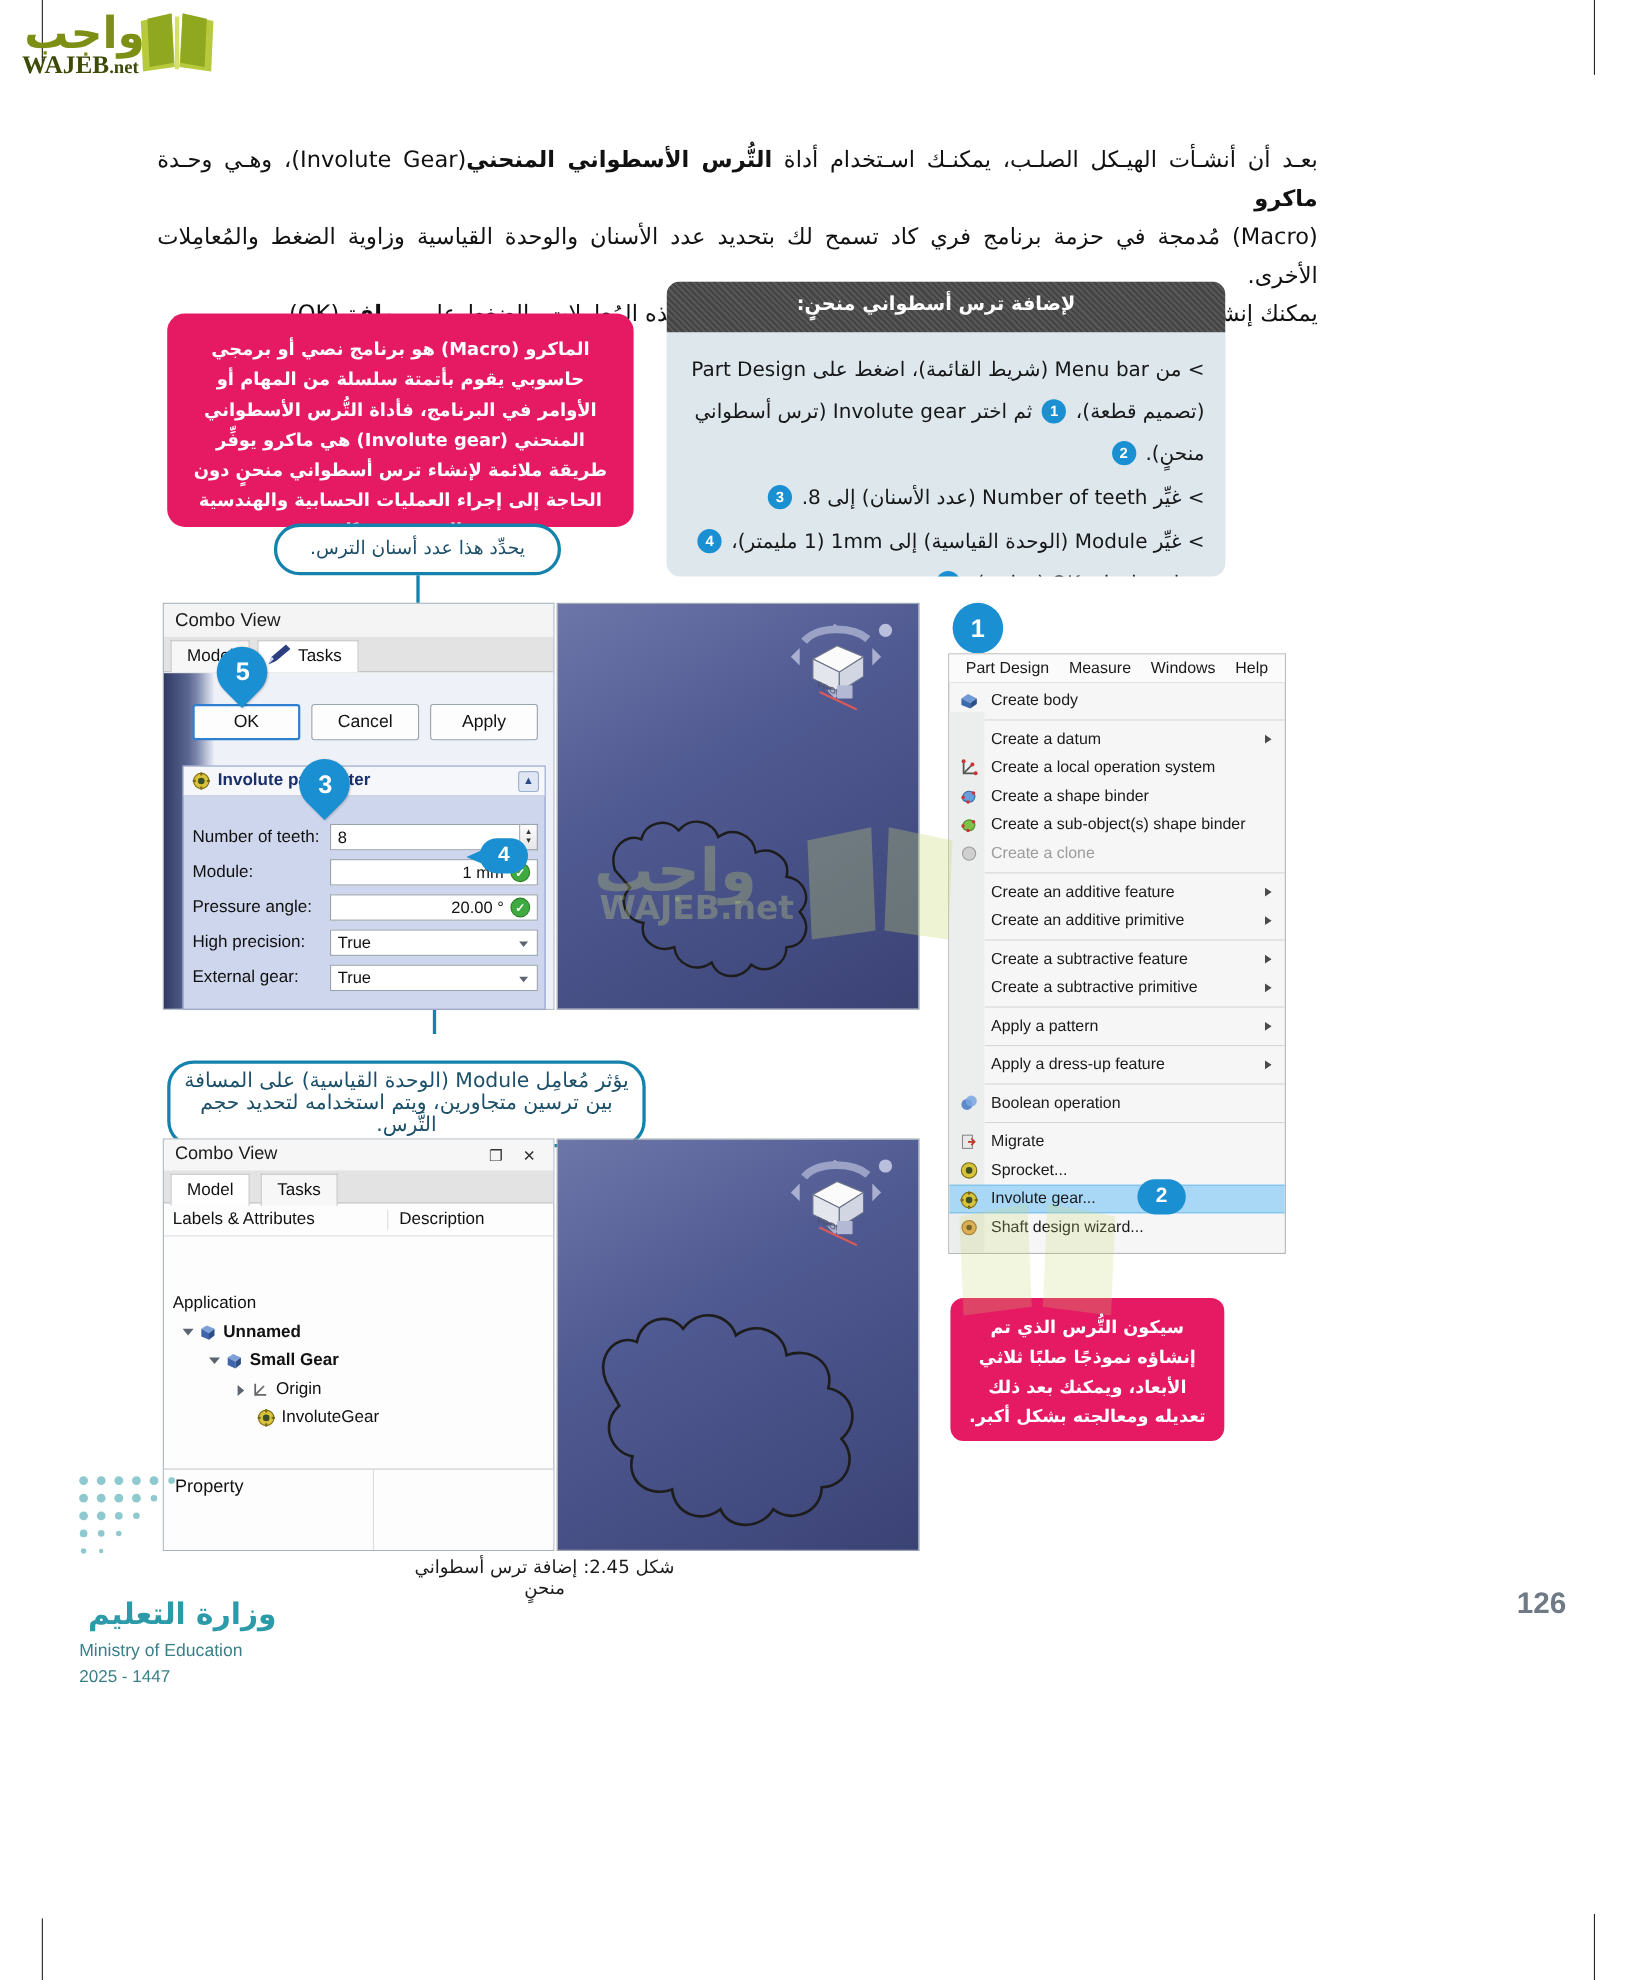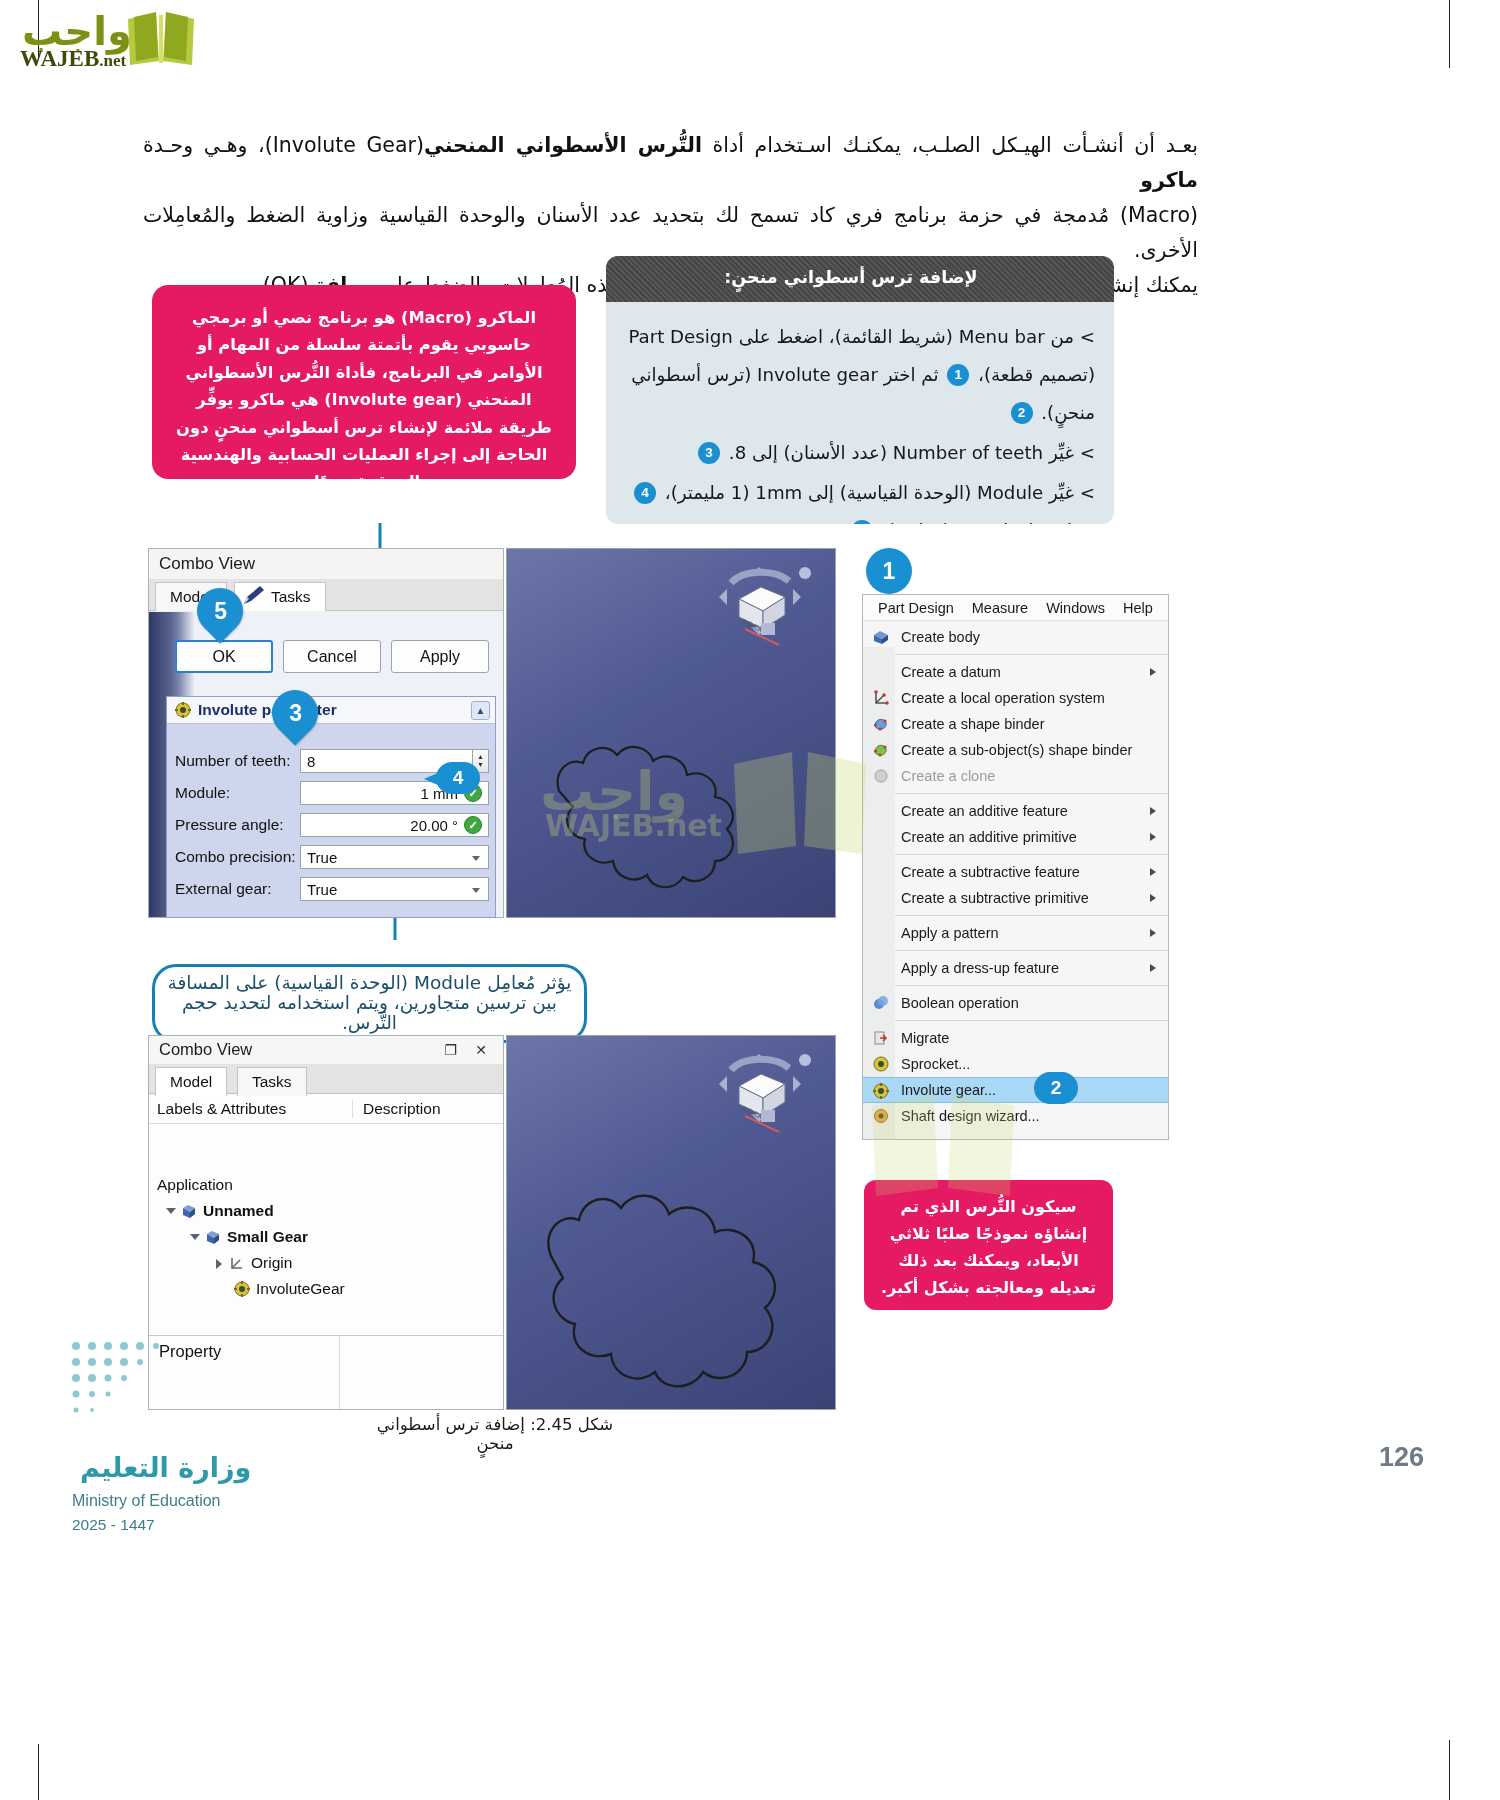--- a/index.html
+++ b/index.html
@@ -375,20 +375,23 @@
     <path d="M380 523 L380 745" stroke="#1582ad" stroke-width="3" fill="none"></path>
     <circle cx="380" cy="745" r="5.5" fill="#1582ad"></circle>
 
     <path d="M395 940 L395 779" stroke="#1582ad" stroke-width="3" fill="none"></path>
     <circle cx="395" cy="779" r="5.5" fill="#1582ad"></circle>
 
     <path d="M258 1300 C 220 1300 218 1245 244 1240" stroke="#1582ad" stroke-width="3" fill="none"></path>
     <circle cx="244" cy="1240" r="5.5" fill="#1582ad"></circle>
   </svg>
 
+  <div class="teal-call" id="callout-teeth">
+    <span>يحدِّد هذا عدد أسنان الترس.</span>
+  </div>
   <div class="teal-call" id="callout-module">
     <span>يؤثر مُعامِل Module (الوحدة القياسية) على المسافة بين ترسين متجاورين، ويتم استخدامه لتحديد حجم التَّرس.</span>
   </div>
   <div class="teal-call" id="callout-tree">
     <span>تم إنشاء InvoluteGear (ترس أسطواني منحنٍ) في شجرة النموذج.</span>
   </div>
 
   <div class="combo-top">
     <div class="combo-title">Combo View</div>
     <div class="combo-tabs">
@@ -441,21 +444,21 @@
 
         <div class="frow" style="top:114px;">
           <div class="flabel">Pressure angle:</div>
           <div class="finput right" style="position:relative;">
             <span>20.00 °</span>
             <div class="okdot">✓</div>
           </div>
         </div>
 
         <div class="frow" style="top:146px;">
-          <div class="flabel">Combo precision:</div>
+          <div class="flabel">High precision:</div>
           <div class="fcombo">True</div>
         </div>
 
         <div class="frow" style="top:178px;">
           <div class="flabel">External gear:</div>
           <div class="fcombo">True</div>
         </div>
       </div>
     </div>
   </div>

